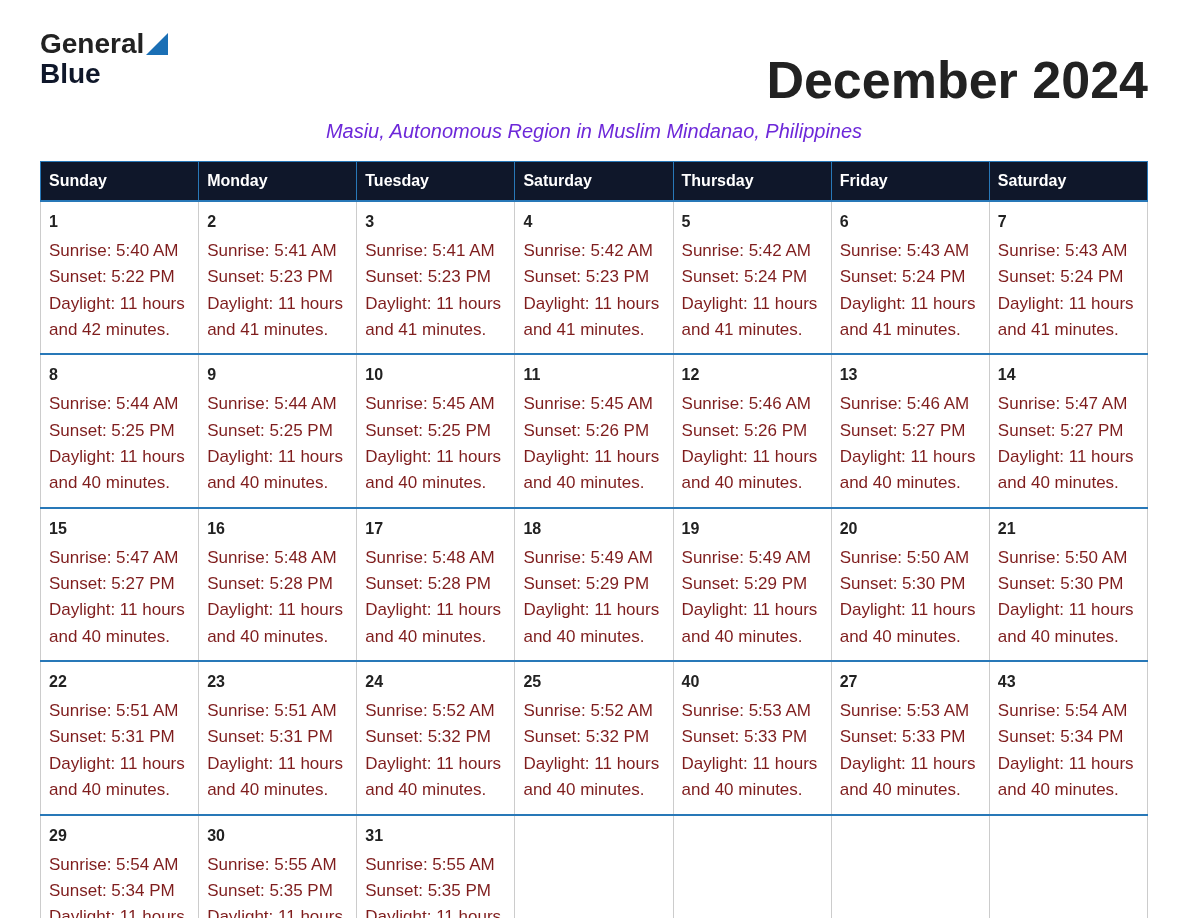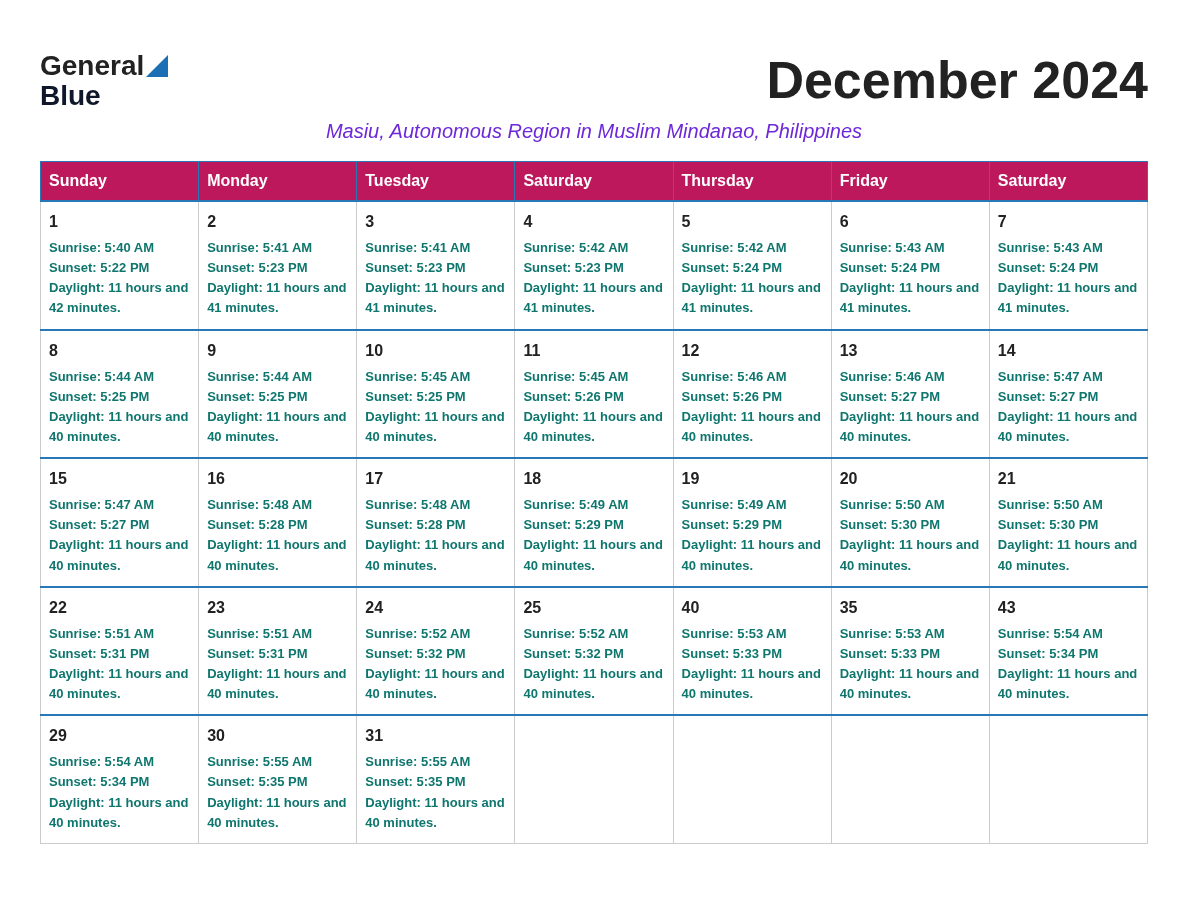--- a/index.html
+++ b/index.html
@@ -7,21 +7,21 @@
       font-family: Arial, Helvetica, sans-serif;
       background: #fff;
       color: #222;
       padding: 30px 40px;
       width: 1188px;
       min-height: 918px;
     }
     .header-area {
       display: flex;
       justify-content: space-between;
-      align-items: flex-end;
+      align-items: flex-start;
       margin-bottom: 10px;
     }
     .logo {
       display: flex;
       align-items: center;
       font-size: 28px;
       font-weight: bold;
       color: #222;
       line-height: 1.1;
     }
@@ -43,21 +43,21 @@
       color: #6d28d9;
       margin-bottom: 18px;
       font-style: italic;
     }
     table {
       width: 100%;
       border-collapse: collapse;
       table-layout: fixed;
     }
     thead tr th {
-      background-color: #be185d;
+      background-color: #0f172a;
       color: #fff;
       font-size: 16px;
       font-weight: bold;
       padding: 10px 8px;
       text-align: left;
       border: 1px solid #2878b8;
     }
     tbody tr td {
       vertical-align: top;
       border: 1px solid #ccc;
@@ -66,24 +66,23 @@
       font-size: 13px;
       line-height: 1.5;
       min-height: 100px;
     }
     .day-number {
       font-size: 16px;
       font-weight: bold;
       margin-bottom: 4px;
     }
     .day-info {
-      font-size: 13px;
-      color: #0f766e;
+      font-size: 17px;
+      color: #7f1d1d;
       line-height: 1.55;
-      font-weight: bold;
     }
     .empty-cell {
       border-top: 2px solid #2878b8;
     }
   </style>
 </head>
 <body>
 
 <div class="header-area">
   <div class="logo">
@@ -223,21 +222,21 @@
         </td>
         <td>
           <div class="day-number">25</div>
           <div class="day-info">Sunrise: 5:52 AM<br>Sunset: 5:32 PM<br>Daylight: 11 hours and 40 minutes.</div>
         </td>
         <td>
           <div class="day-number">40</div>
           <div class="day-info">Sunrise: 5:53 AM<br>Sunset: 5:33 PM<br>Daylight: 11 hours and 40 minutes.</div>
         </td>
         <td>
-          <div class="day-number">35</div>
+          <div class="day-number">27</div>
           <div class="day-info">Sunrise: 5:53 AM<br>Sunset: 5:33 PM<br>Daylight: 11 hours and 40 minutes.</div>
         </td>
         <td>
           <div class="day-number">43</div>
           <div class="day-info">Sunrise: 5:54 AM<br>Sunset: 5:34 PM<br>Daylight: 11 hours and 40 minutes.</div>
         </td>
       </tr>
       <tr>
         <td>
           <div class="day-number">29</div>

